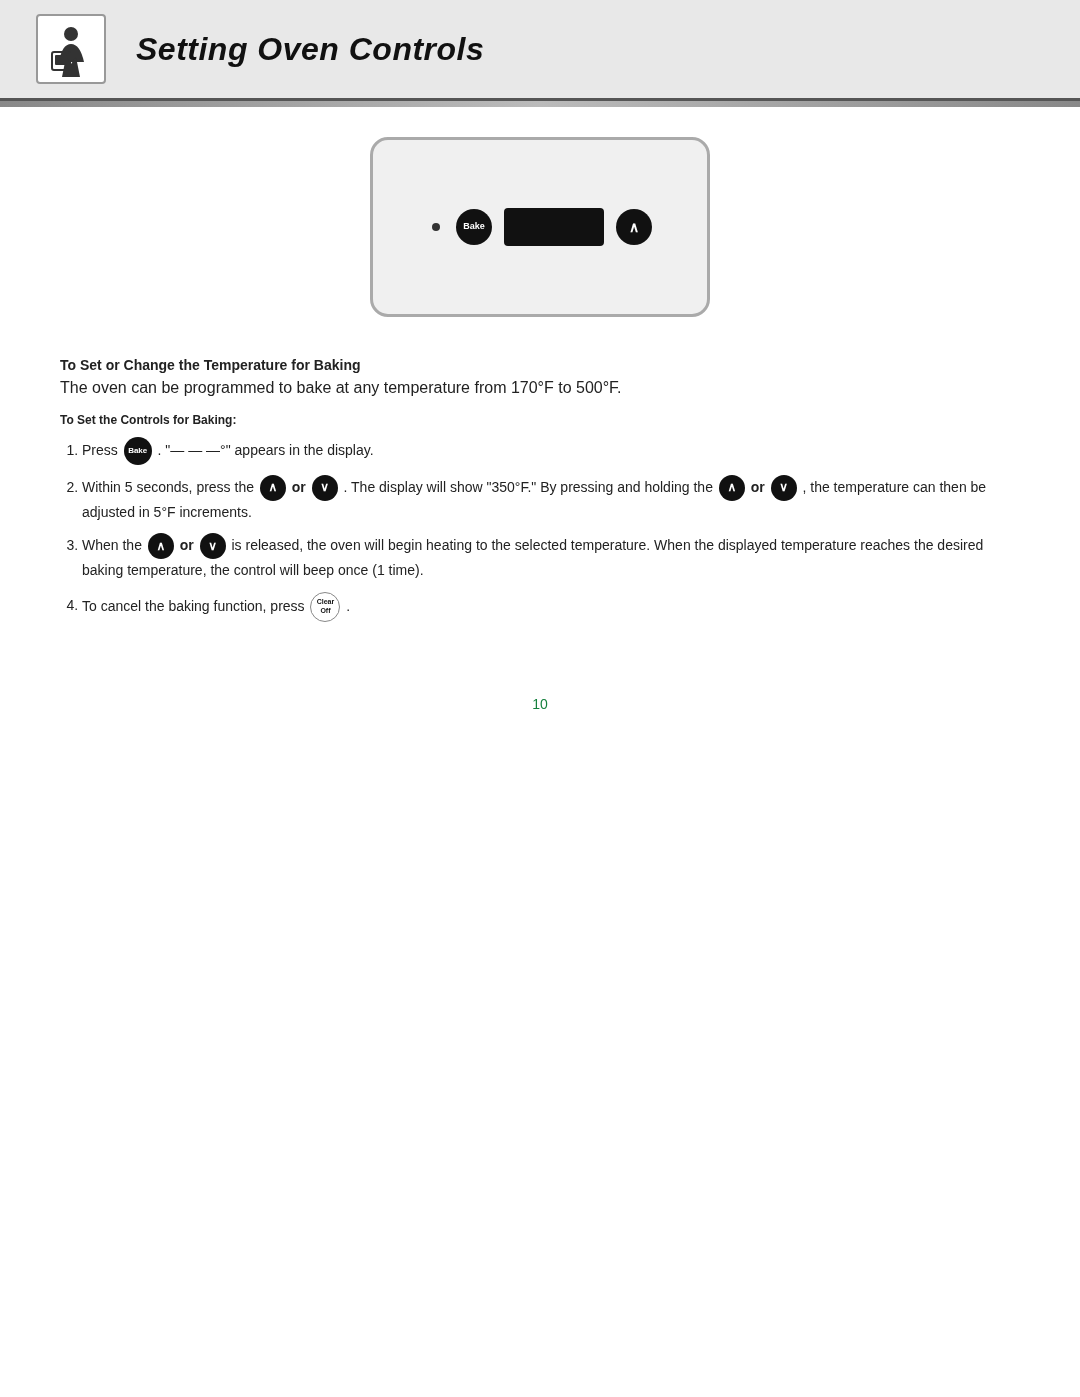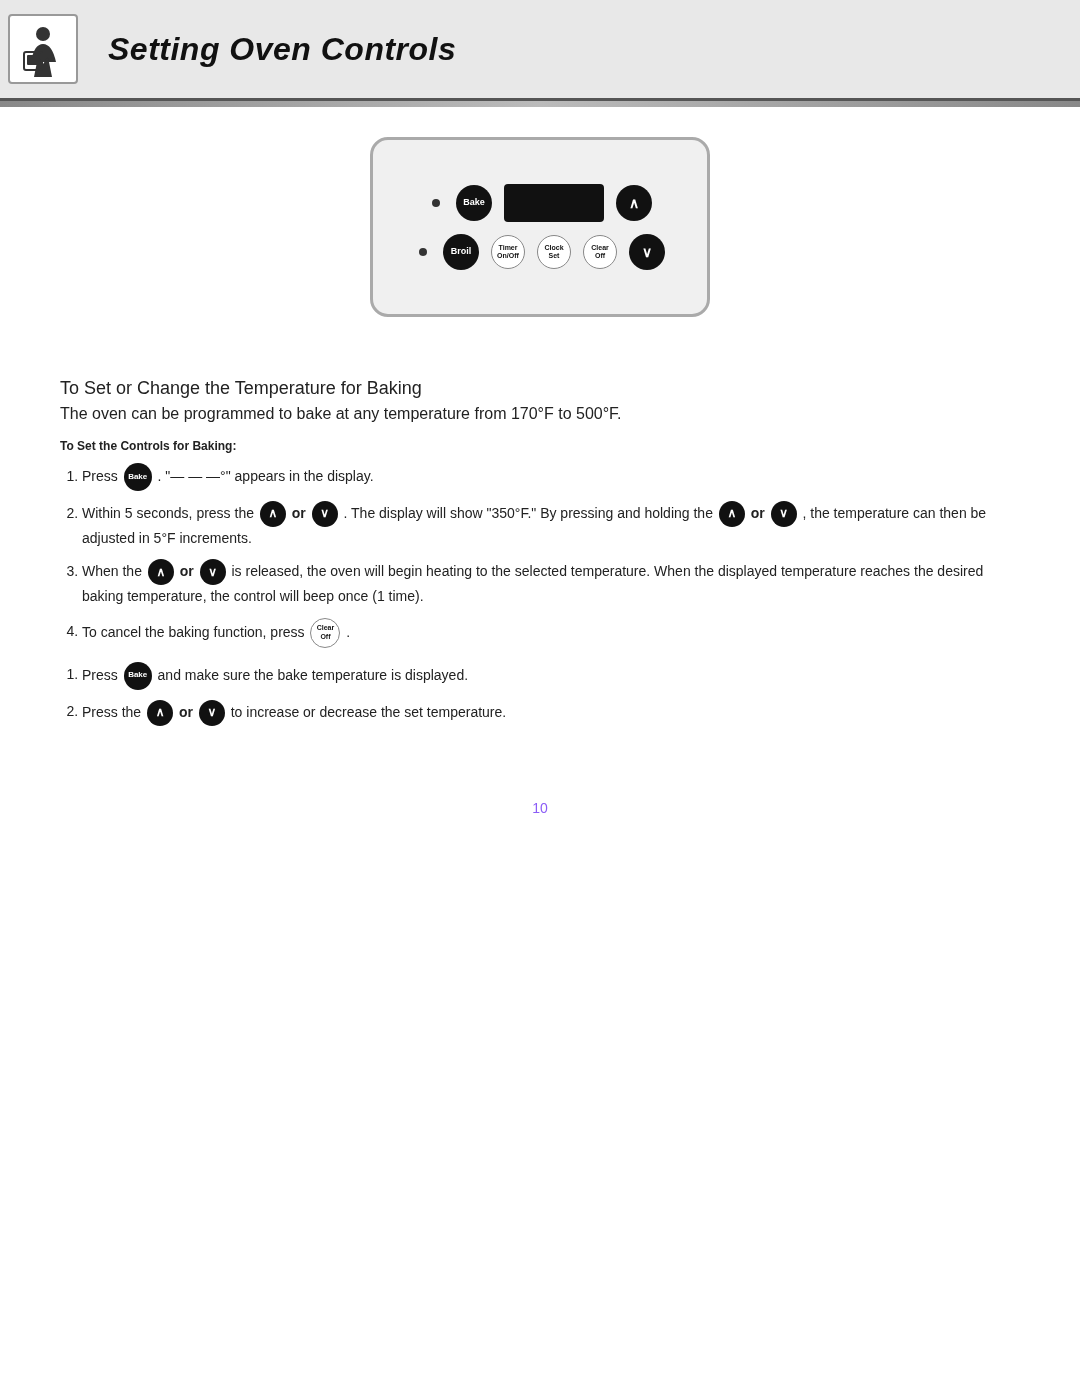--- a/index.html
+++ b/index.html
@@ -10,21 +10,21 @@
       font-family: Arial, Helvetica, sans-serif;
       font-size: 15px;
       color: #222;
     }
 
     
     .header {
       display: flex;
       align-items: center;
       background: #e8e8e8;
-      padding: 14px 8px;
+      padding: 14px 36px;
       border-bottom: 3px solid #555;
     }
     .header-logo {
       width: 70px;
       height: 70px;
       border: 2px solid #999;
       border-radius: 4px;
       display: flex;
       align-items: center;
       justify-content: center;
@@ -129,24 +129,23 @@
       border-radius: 50%;
       margin: 0 4px;
     }
 
     
     .content {
       padding: 20px 60px 40px 60px;
     }
 
     .section-title {
-      font-size: 18px;
-      font-weight: normal;
+      font-size: 14px;
+      font-weight: bold;
       margin-bottom: 6px;
-      margin-top: 21px;
     }
     .section-subtitle {
       font-size: 16px;
       margin-bottom: 16px;
       color: #222;
     }
 
     .subsection-title {
       font-size: 12px;
       font-weight: bold;
@@ -208,21 +207,21 @@
       font-weight: bold;
       text-align: center;
       line-height: 1.2;
       vertical-align: middle;
       margin: 0 2px;
     }
 
     .page-number {
       text-align: center;
       font-size: 14px;
-      color: #8b5cf6;
+      color: #15803d;
       padding: 20px 0;
     }
   </style>
 </head>
 <body>
 
 <div class="header">
   <div class="header-logo">
 
     <svg class="logo-svg" viewBox="0 0 55 55" xmlns="http://www.w3.org/2000/svg">
@@ -248,41 +247,20 @@
       <div class="dot-indicator"></div>
       <div class="btn-circle">
         <span>Bake</span>
       </div>
       <div class="display-screen"></div>
       <div class="btn-arrow">
         <span>∧</span>
       </div>
     </div>
 
-    <div class="panel-row">
-      <div class="dot-indicator"></div>
-      <div class="btn-circle">
-        <span>Broil</span>
-      </div>
-      <div class="btn-small">
-        <span style="white-space:pre-line; font-size:7px;">Timer
-On/Off</span>
-      </div>
-      <div class="btn-small">
-        <span style="white-space:pre-line; font-size:7px;">Clock
-Set</span>
-      </div>
-      <div class="btn-small">
-        <span style="white-space:pre-line; font-size:7px;">Clear
-Off</span>
-      </div>
-      <div class="btn-arrow">
-        <span>∨</span>
-      </div>
-    </div>
   </div>
 </div>
 
 <div class="content">
 
   <h2 class="section-title">To Set or Change the Temperature for Baking</h2>
   <p class="section-subtitle">The oven can be programmed to bake at any temperature from 170°F to 500°F.</p>
 
   <p class="subsection-title">To Set the Controls for Baking:</p>
 
@@ -311,30 +289,16 @@
       is released, the oven will begin heating to the selected temperature. When the displayed temperature reaches the desired baking temperature, the control will beep once (1 time).
     </li>
     <li>
       To cancel the baking function, press
       <span class="inline-btn-small">Clear<br>Off</span>
       .
     </li>
   </ol>
 
 
-  <ol>
-    <li>
-      Press
-      <span class="inline-btn">Bake</span>
-      and make sure the bake temperature is displayed.
-    </li>
-    <li>
-      Press the
-      <span class="inline-btn-arrow">∧</span>
-      <strong>or</strong>
-      <span class="inline-btn-arrow">∨</span>
-      to increase or decrease the set temperature.
-    </li>
-  </ol>
 
 </div>
 
 <div class="page-number">10</div>
 
 </body></html>

